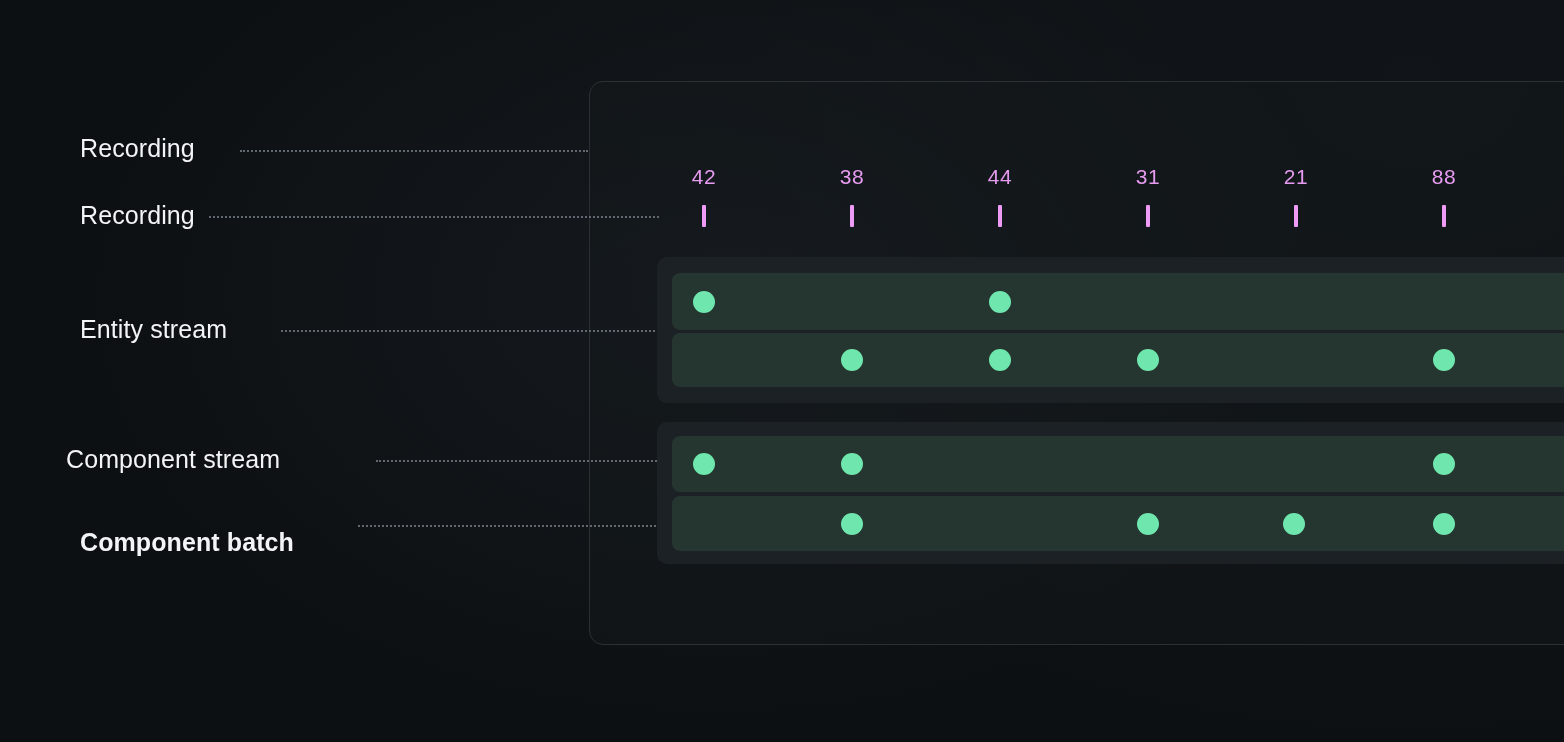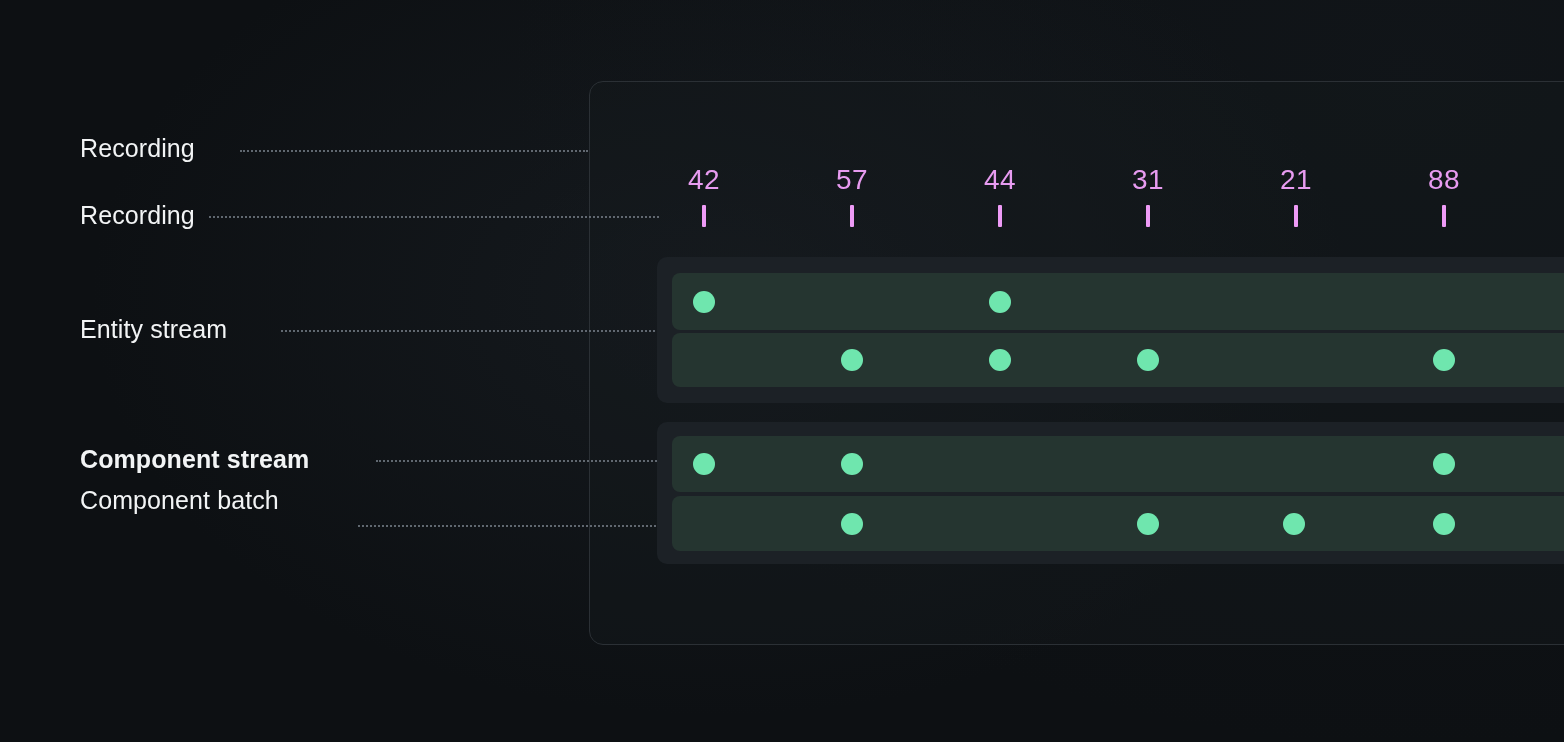--- a/index.html
+++ b/index.html
@@ -44,21 +44,21 @@
     border:1px solid #2b3035;
     border-radius:14px;
     background:rgba(22,26,30,0.38);
     box-sizing:border-box;
   }
 
   
   .tick-num{
     position:absolute;
     color:#e79bf0;
-    font-size:28px;
+    font-size:21px;
     line-height:1;
     transform:translateX(-50%);
     letter-spacing:0.5px;
   }
   .tick-mark{
     position:absolute;
     width:4px;height:22px;
     background:#ee9bf6;
     border-radius:1px;
     transform:translateX(-50%);
@@ -88,34 +88,34 @@
 
 <div id="stage">
   <div class="bg-glow"></div>
 
   <div class="panel"></div>
 
   <div id="labels-layer">
       <div class="label" style="left: 80px; top: 136px;">Recording</div>
       <div class="label" style="left: 80px; top: 203px;">Recording</div>
       <div class="label" style="left: 80px; top: 317px;">Entity stream</div>
-      <div class="label" style="left: 80px; top: 447px; font-weight: bold;">Component stream</div>
-      <div class="label" style="left: 80px; top: 488px;">Component batch</div>
+      <div class="label" style="left: 66px; top: 447px;">Component stream</div>
+      <div class="label" style="left: 80px; top: 530px; font-weight: bold;">Component batch</div>
     </div>
   <div id="leaders-layer">
       <div class="leader" style="left: 240px; top: 150px; width: 348px;"></div>
       <div class="leader" style="left: 209px; top: 216px; width: 450px;"></div>
       <div class="leader" style="left: 281px; top: 330px; width: 390px;"></div>
       <div class="leader" style="left: 376px; top: 460px; width: 296px;"></div>
       <div class="leader" style="left: 358px; top: 525px; width: 494px;"></div>
     </div>
   <div id="timeline-layer">
       <div class="tick-num" style="left: 704px; top: 166px;">42</div>
       <div class="tick-mark" style="left: 704px; top: 205px;"></div>
-      <div class="tick-num" style="left: 852px; top: 166px;">57</div>
+      <div class="tick-num" style="left: 852px; top: 166px;">38</div>
       <div class="tick-mark" style="left: 852px; top: 205px;"></div>
       <div class="tick-num" style="left: 1000px; top: 166px;">44</div>
       <div class="tick-mark" style="left: 1000px; top: 205px;"></div>
       <div class="tick-num" style="left: 1148px; top: 166px;">31</div>
       <div class="tick-mark" style="left: 1148px; top: 205px;"></div>
       <div class="tick-num" style="left: 1296px; top: 166px;">21</div>
       <div class="tick-mark" style="left: 1296px; top: 205px;"></div>
       <div class="tick-num" style="left: 1444px; top: 166px;">88</div>
       <div class="tick-mark" style="left: 1444px; top: 205px;"></div>
     </div>

